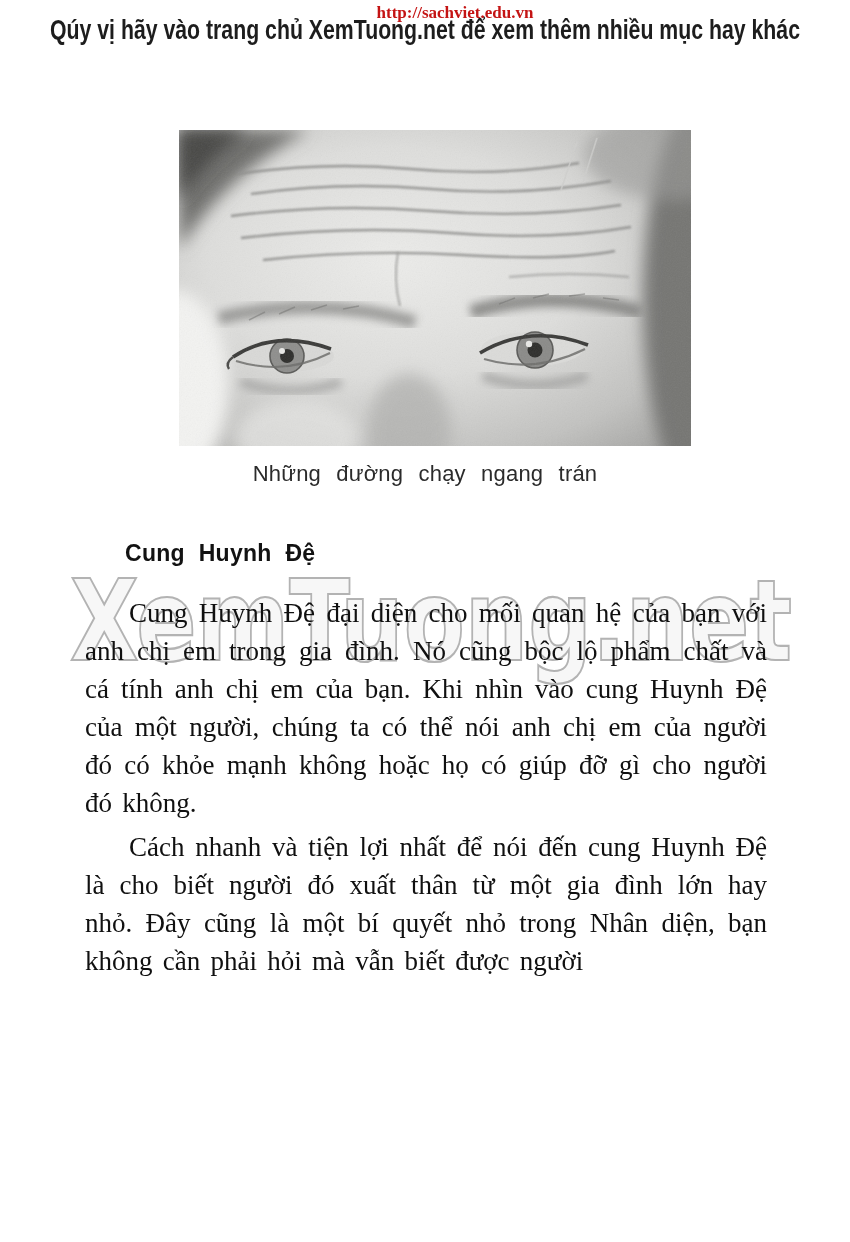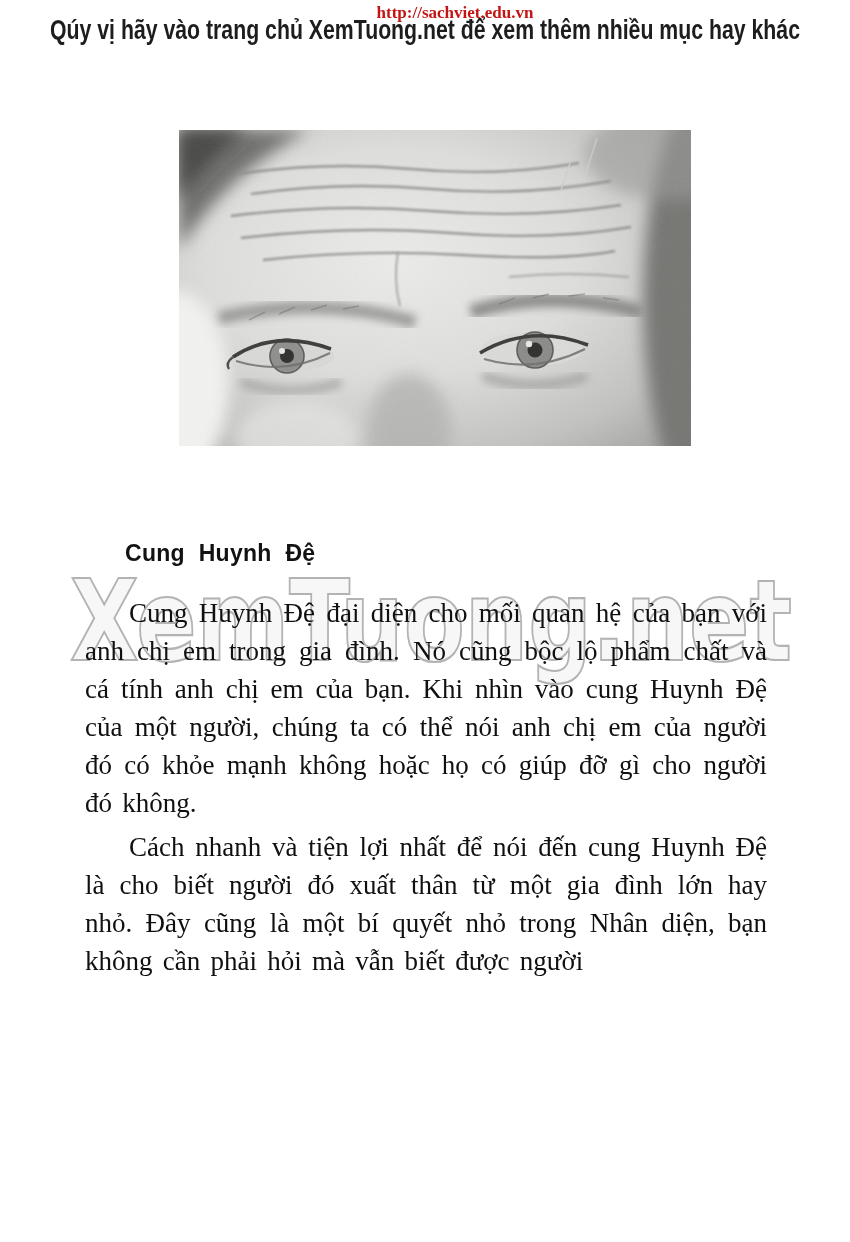--- a/index.html
+++ b/index.html
@@ -194,20 +194,21 @@
       <path d="M301,223 Q351,193 409,215" stroke="#3a3a38" stroke-width="3.6" fill="none"></path>
       <path d="M305,229 Q356,244 406,219" stroke="#6c6c6a" stroke-width="2" fill="none" opacity="0.85"></path>
       <path d="M304,246 Q356,264 408,246" stroke="#a2a2a0" stroke-width="9" fill="none" filter="url(#b4)" opacity="0.9"></path>
     </g>
 
     <ellipse cx="230" cy="302" rx="42" ry="58" fill="#b2b2b0" opacity="0.8" filter="url(#b8)"></ellipse>
     <ellipse cx="118" cy="308" rx="62" ry="38" fill="#e7e7e5" opacity="0.7" filter="url(#b8)"></ellipse>
     <rect width="512" height="316" filter="url(#grain)"></rect>
   </svg>
 
+  <div class="caption">Những đường chạy ngang trán</div>
 
   <svg class="watermark" width="732" height="128" viewBox="0 0 732 128">
     <text x="4" y="100" textLength="722" lengthAdjust="spacingAndGlyphs">XemTuong.net</text>
   </svg>
 
   <div class="heading">Cung Huynh Đệ</div>
 
   <div class="body-text">
     <p>Cung Huynh Đệ đại diện cho mối quan hệ của bạn với anh chị em trong gia đình. Nó cũng bộc lộ phẩm chất và cá tính anh chị em của bạn. Khi nhìn vào cung Huynh Đệ của một người, chúng ta có thể nói anh chị em của người đó có khỏe mạnh không hoặc họ có giúp đỡ gì cho người đó không.</p>
     <p>Cách nhanh và tiện lợi nhất để nói đến cung Huynh Đệ là cho biết người đó xuất thân từ một gia đình lớn hay nhỏ. Đây cũng là một bí quyết nhỏ trong Nhân diện, bạn không cần phải hỏi mà vẫn biết được người</p>

